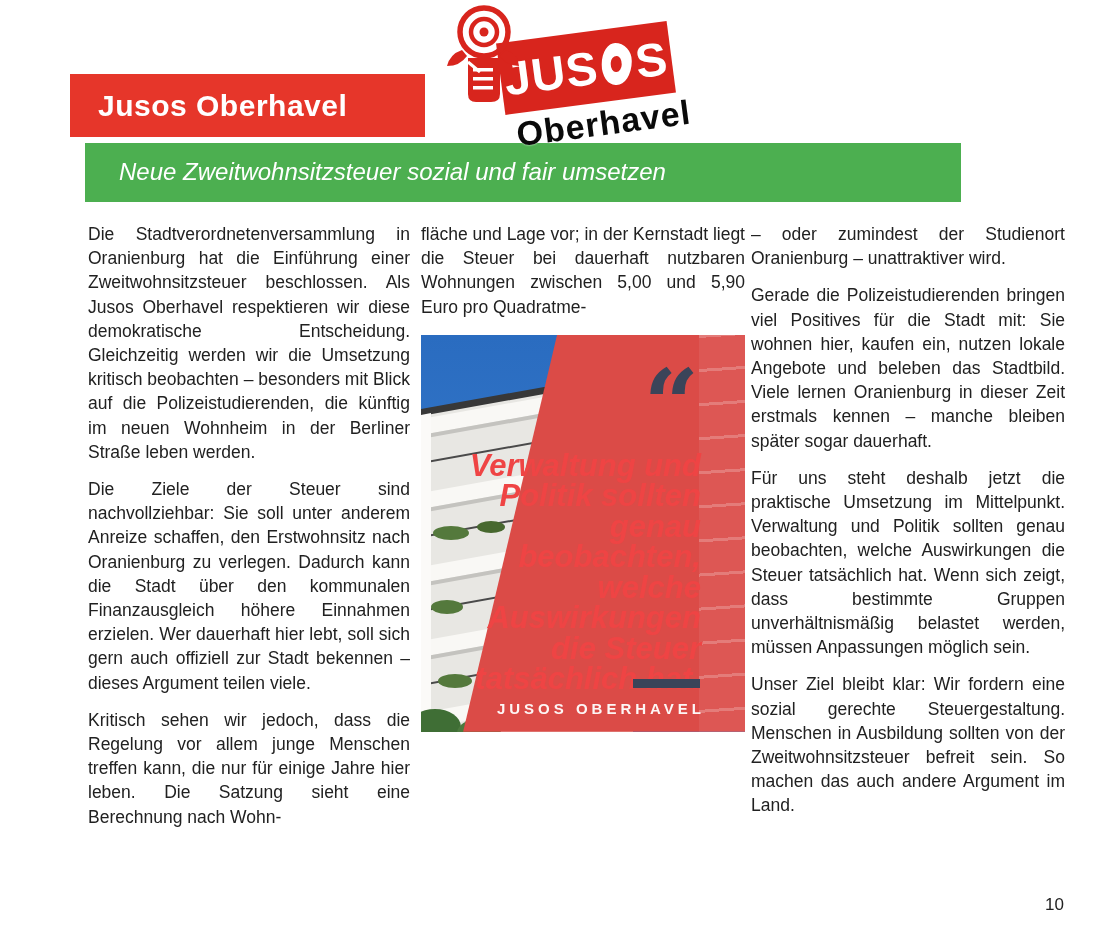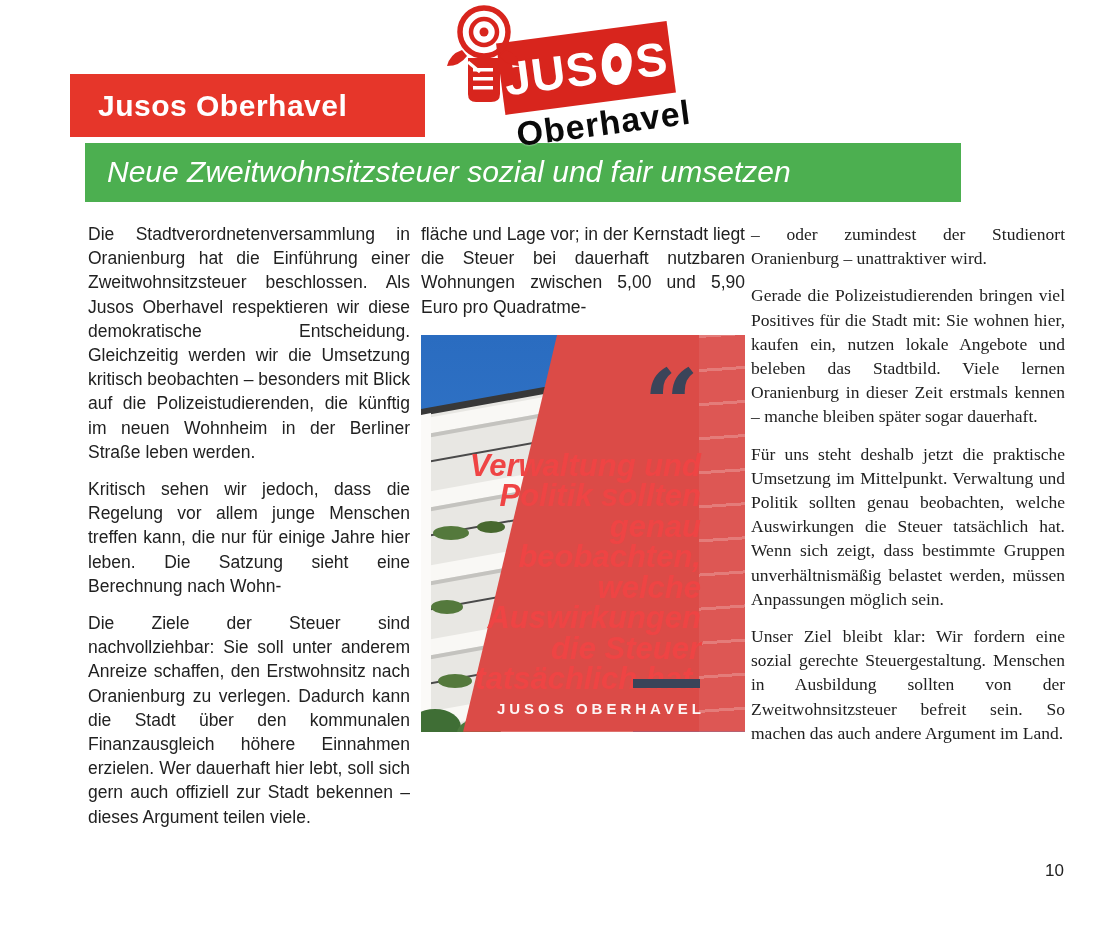--- a/index.html
+++ b/index.html
@@ -44,30 +44,30 @@
     border-radius:55% 45% 50% 50% / 45% 55% 50% 50%;
   }
   .logo-region{
     position:absolute;left:78px;top:102px;transform:rotate(-7.5deg);
     font-weight:bold;font-size:34px;color:#0a0a0a;letter-spacing:1px;z-index:1;
     text-shadow:0 0 2px #fff;
   }
   .green-banner{
     position:absolute;left:85px;top:143px;width:876px;height:59px;
     background:var(--banner-green);color:#fff;
-    font-style:italic;font-size:30px;line-height:58px;padding-left:22px;
+    font-style:italic;font-size:24px;line-height:58px;padding-left:34px;
   }
 
   
   .col{position:absolute;top:222px;font-size:17.5px;line-height:24.2px;
        text-align:justify;color:var(--text);}
   .col p{margin-bottom:13px;hyphens:manual;}
   .col-1{left:88px;width:322px;}
   .col-2{left:421px;width:324px;}
-  .col-3{left:751px;width:314px;font-family:Liberation Serif, serif;}
+  .col-3{left:751px;width:314px;}
 
   
   .figure{
     position:relative;width:324px;height:397px;margin:16px 0 14px 0;
     overflow:hidden;
   }
   .figure svg.bg{position:absolute;inset:0;}
   .red-overlay{
     position:absolute;inset:0;background:var(--quote-red);
     clip-path:polygon(42% 0%,100% 0%,100% 100%,13% 100%);
@@ -94,21 +94,21 @@
     position:absolute;top:344px;right:45px;width:67px;height:9px;z-index:2;
     background:var(--navy);
   }
   .quote-caption{
     position:absolute;top:362px;right:40px;z-index:2;
     color:rgba(255,255,255,.95);font-size:15px;font-weight:bold;
     letter-spacing:4px;
   }
 
   .page-number{
-    position:absolute;left:1022px;top:861px;width:42px;
+    position:absolute;left:1022px;top:895px;width:42px;
     font-size:17px;text-align:right;color:#222;
   }
 </style>
 </head>
 <body>
 
 <div class="red-badge">Jusos Oberhavel</div>
 
 <div class="logo">
   <svg class="logo-rose" viewBox="0 0 74 102">
@@ -128,22 +128,22 @@
       <span class="logo-blob"></span>
       <span>S</span>
   </div>
   <div class="logo-region">Oberhavel</div>
 </div>
 
 <div class="green-banner">Neue Zweitwohnsitzsteuer sozial und fair umsetzen</div>
 
 <div class="col col-1">
   <p>Die Stadtverordnetenversammlung in Oranienburg hat die Einführung einer Zweitwohnsitzsteuer beschlossen. Als Jusos Oberhavel respektieren wir diese demokratische Entscheidung. Gleichzeitig werden wir die Umsetzung kritisch beobachten – besonders mit Blick auf die Polizeistudierenden, die künftig im neuen Wohnheim in der Berliner Straße leben werden.</p>
+  <p>Die Ziele der Steuer sind nachvollziehbar: Sie soll unter anderem Anreize schaffen, den Erstwohnsitz nach Oranienburg zu verlegen. Dadurch kann die Stadt über den kommunalen Finanzausgleich höhere Einnahmen erzielen. Wer dauerhaft hier lebt, soll sich gern auch offiziell zur Stadt bekennen – dieses Argument teilen viele.</p>
   <p>Kritisch sehen wir jedoch, dass die Regelung vor allem junge Menschen treffen kann, die nur für einige Jahre hier leben. Die Satzung sieht eine Berechnung nach Wohn-</p>
-  <p>Die Ziele der Steuer sind nachvollziehbar: Sie soll unter anderem Anreize schaffen, den Erstwohnsitz nach Oranienburg zu verlegen. Dadurch kann die Stadt über den kommunalen Finanzausgleich höhere Einnahmen erzielen. Wer dauerhaft hier lebt, soll sich gern auch offiziell zur Stadt bekennen – dieses Argument teilen viele.</p>
 </div>
 
 <div class="col col-2">
   <p>fläche und Lage vor; in der Kernstadt liegt die Steuer bei dauerhaft nutzbaren Wohnungen zwischen 5,00 und 5,90 Euro pro Quadratme-</p>
 
   <div class="figure">
     <svg class="bg" viewBox="0 0 324 397" preserveAspectRatio="none">
       <defs>
         <linearGradient id="sky" x1="0" y1="0" x2="0" y2="1">
           <stop offset="0" stop-color="#2a6cc0"></stop>

